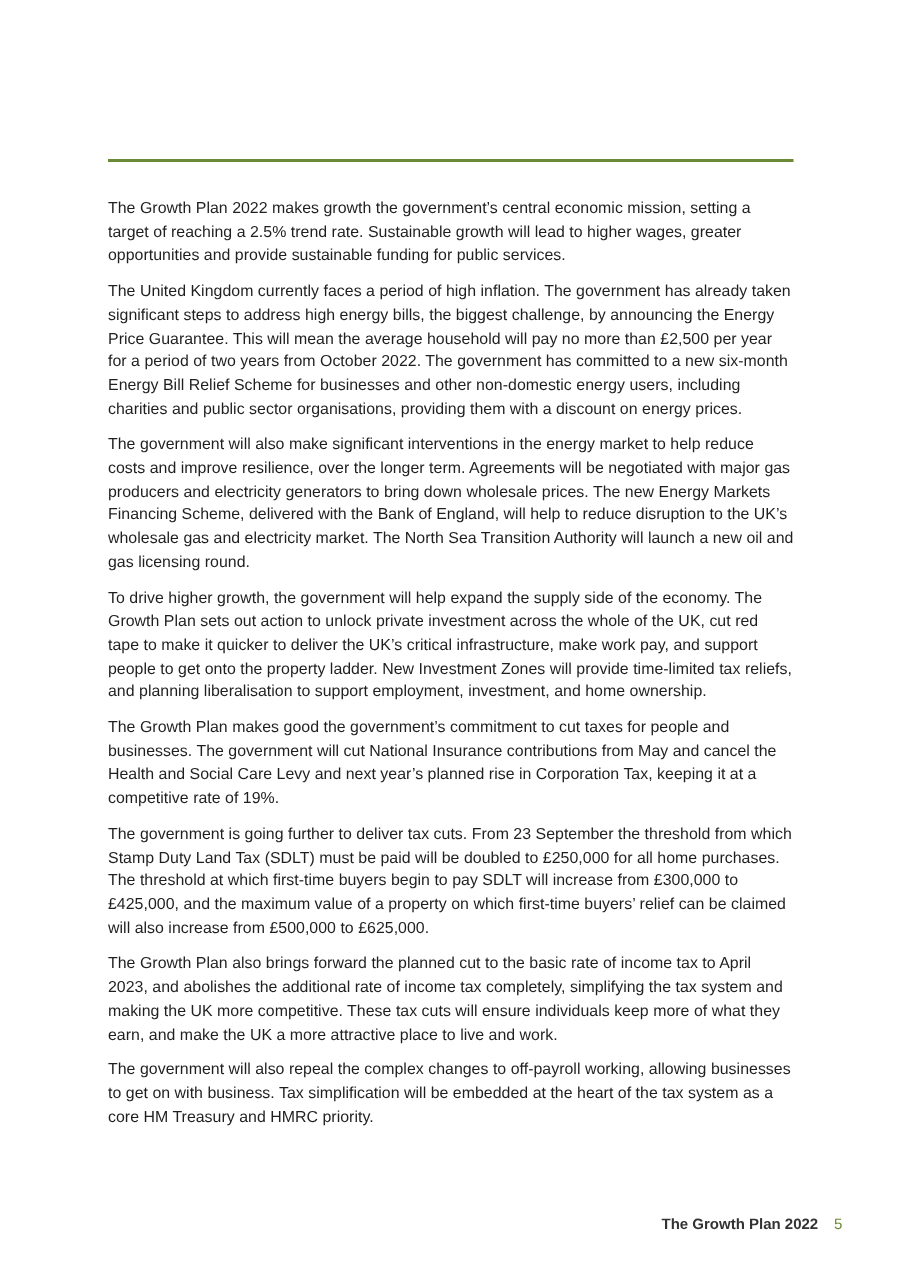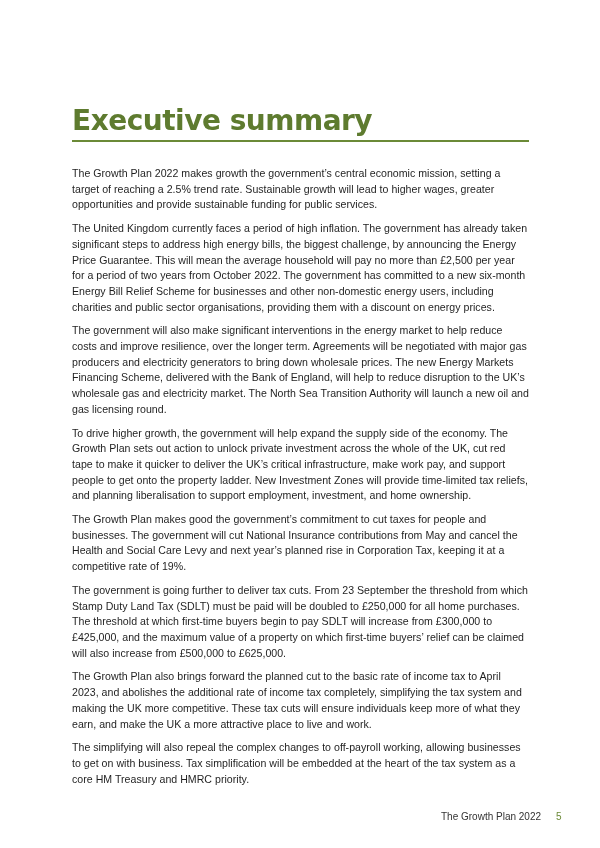--- a/index.html
+++ b/index.html
@@ -15,37 +15,36 @@
     }
     .rule { height: 2px; background: #6b8a37; margin-top: 2px; width: 457px; }
     .body { margin-top: 24px; }
     .body p {
       font-size: 10.6px; line-height: 15.7px; margin: 0 0 8px 0; letter-spacing: 0.02px;
       text-align: left;
     }
     .footer {
       position: absolute; top: 811px; left: 0; width: 600px; font-size: 10px; color: #333;
     }
-    .footer-title { position: absolute; left: 441px; }
+    .footer-title { position: absolute; left: 441px; font-weight: bold; }
     .footer-page { position: absolute; left: 556px; color: #6b8a37; }
   </style>
 </head>
 <body>
 
 <div class="page">
-  <h1 class="title">Executive summary</h1>
   <div class="rule"></div>
   <div class="body">
     <p>The Growth Plan 2022 makes growth the government’s central economic mission, setting a target of reaching a 2.5% trend rate. Sustainable growth will lead to higher wages, greater opportunities and provide sustainable funding for public services.</p>
     <p>The United Kingdom currently faces a period of high inflation. The government has already taken significant steps to address high energy bills, the biggest challenge, by announcing the Energy Price Guarantee. This will mean the average household will pay no more than £2,500 per year for a period of two years from October 2022. The government has committed to a new six-month Energy Bill Relief Scheme for businesses and other non-domestic energy users, including charities and public sector organisations, providing them with a discount on energy prices.</p>
     <p>The government will also make significant interventions in the energy market to help reduce costs and improve resilience, over the longer term. Agreements will be negotiated with major gas producers and electricity generators to bring down wholesale prices. The new Energy Markets Financing Scheme, delivered with the Bank of England, will help to reduce disruption to the UK’s wholesale gas and electricity market. The North Sea Transition Authority will launch a new oil and gas licensing round.</p>
     <p>To drive higher growth, the government will help expand the supply side of the economy. The Growth Plan sets out action to unlock private investment across the whole of the UK, cut red tape to make it quicker to deliver the UK’s critical infrastructure, make work pay, and support people to get onto the property ladder. New Investment Zones will provide time-limited tax reliefs, and planning liberalisation to support employment, investment, and home ownership.</p>
     <p>The Growth Plan makes good the government’s commitment to cut taxes for people and businesses. The government will cut National Insurance contributions from May and cancel the Health and Social Care Levy and next year’s planned rise in Corporation Tax, keeping it at a competitive rate of 19%.</p>
     <p>The government is going further to deliver tax cuts. From 23 September the threshold from which Stamp Duty Land Tax (SDLT) must be paid will be doubled to £250,000 for all home purchases. The threshold at which first-time buyers begin to pay SDLT will increase from £300,000 to £425,000, and the maximum value of a property on which first-time buyers’ relief can be claimed will also increase from £500,000 to £625,000.</p>
     <p>The Growth Plan also brings forward the planned cut to the basic rate of income tax to April 2023, and abolishes the additional rate of income tax completely, simplifying the tax system and making the UK more competitive. These tax cuts will ensure individuals keep more of what they earn, and make the UK a more attractive place to live and work.</p>
-    <p>The simplifying will also repeal the complex changes to off-payroll working, allowing businesses to get on with business. Tax simplification will be embedded at the heart of the tax system as a core HM Treasury and HMRC priority.</p>
+    <p>The government will also repeal the complex changes to off-payroll working, allowing businesses to get on with business. Tax simplification will be embedded at the heart of the tax system as a core HM Treasury and HMRC priority.</p>
   </div>
 </div>
 
 <div class="footer">
   <span class="footer-title">The Growth Plan 2022</span>
   <span class="footer-page">5</span>
 </div>
 
 </body></html>

